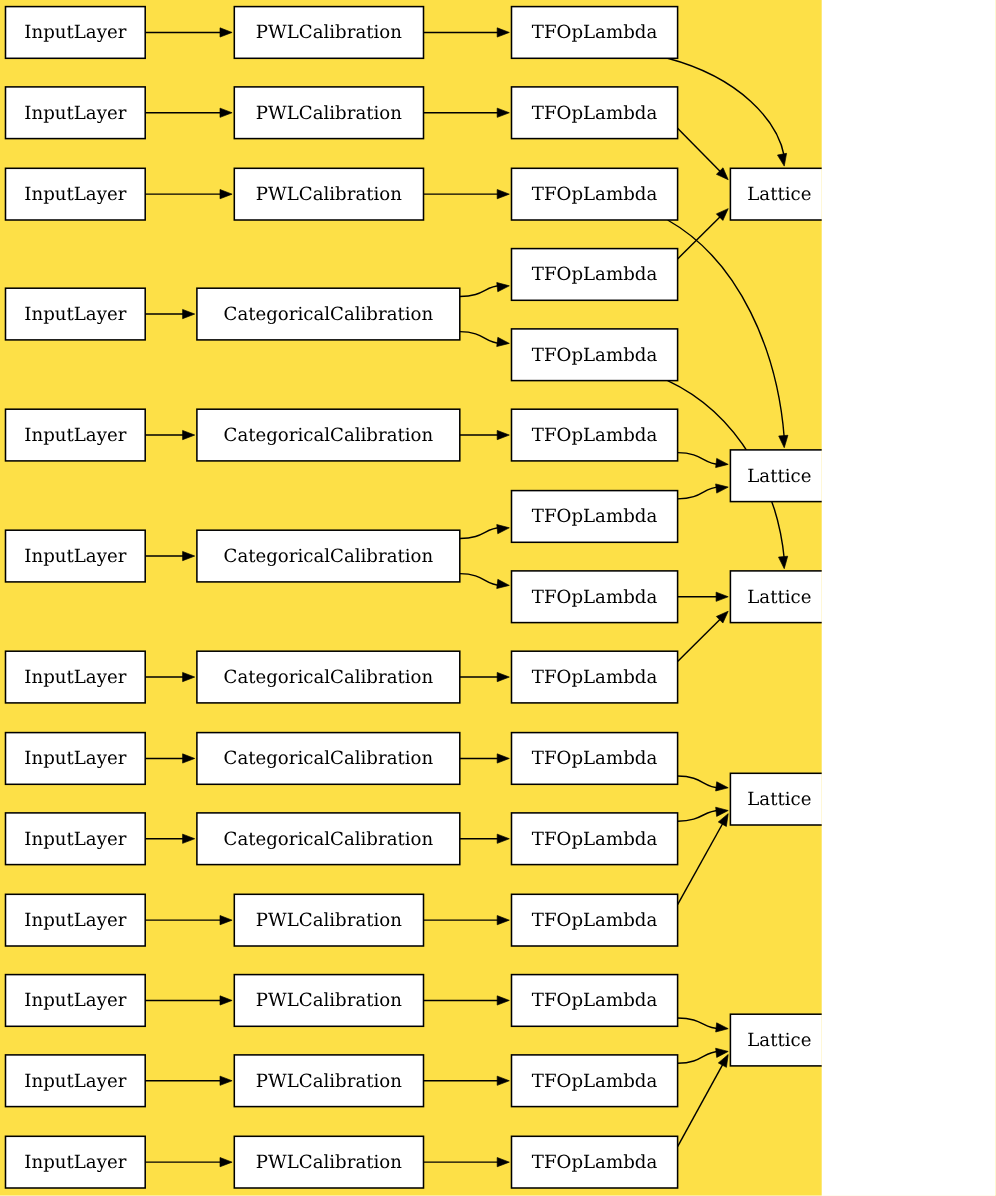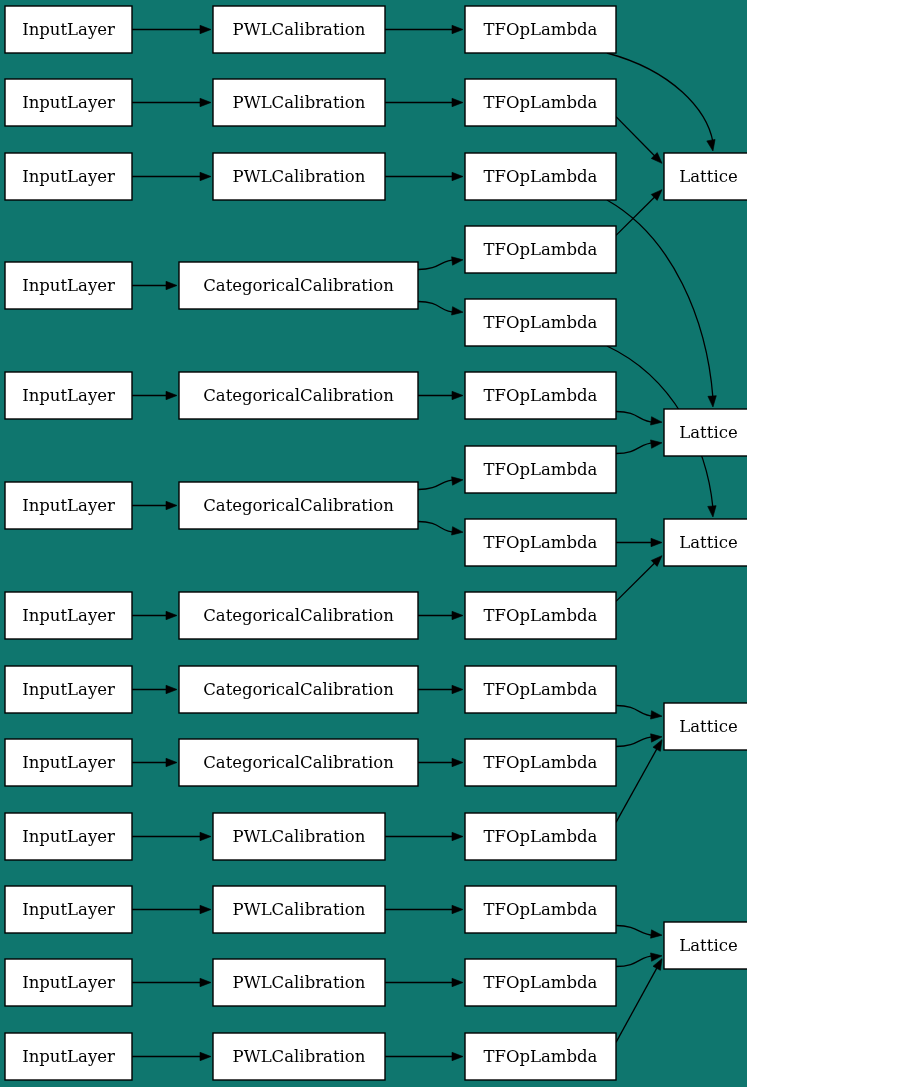--- a/index.html
+++ b/index.html
@@ -4,21 +4,21 @@
 <style>
   html, body {
     margin: 0;
     padding: 0;
     background: #ffffff;
   }
   #diagram-root {
     position: relative;
     width: 747px;
     height: 1087px;
-    background: #0f766e;
+    background: #fde047;
     font-family: "DejaVu Serif", "Liberation Serif", serif;
     overflow: hidden;
   }
   svg#graph {
     display: block;
     width: 905px;
     height: 1087px;
   }
   .node-box {
     fill: #ffffff;

